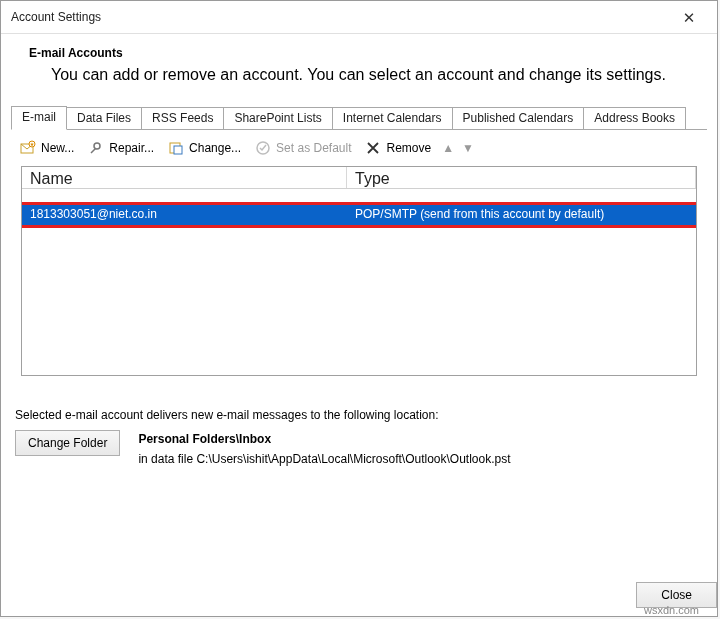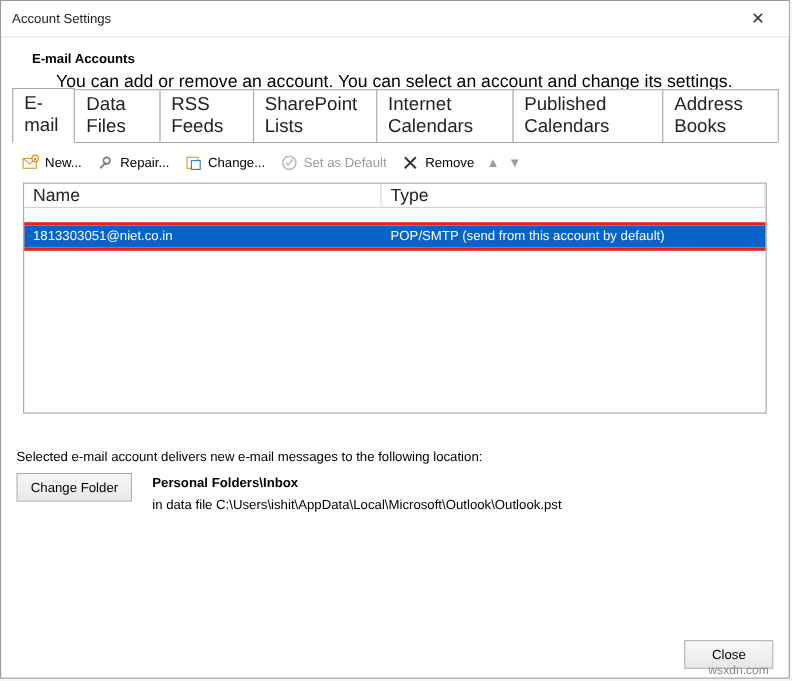--- a/index.html
+++ b/index.html
@@ -38,21 +38,21 @@
   .header-sub { margin:6px 0 0 22px; font-size:16px; color:#000; }
 
   .tabs-wrap { padding:0 10px; margin-top:6px; }
   .tabs {
     display:flex; align-items:flex-end; border-bottom:1px solid #a8a8a8;
     height:24px;
   }
   .tab {
     border:1px solid #a8a8a8; border-bottom:none;
     background:#fff;
-    padding:3px 10px 4px; font-size:17px; color:#222;
+    padding:3px 10px 4px; font-size:12px; color:#222;
     margin-right:-1px; cursor:pointer;
     position:relative;
   }
   .tab.active {
     background:#fff;
     z-index:2;
     border-bottom:1px solid #fff;
     margin-bottom:-1px;
     padding-bottom:5px;
   }
@@ -113,21 +113,21 @@
   .btn {
     border:1px solid #aeaeae;
     background:linear-gradient(#f7f7f7,#e8e8e8);
     padding:5px 12px; font-size:12px; color:#000; cursor:pointer;
   }
   .deliver-text { padding-top:2px; font-size:12px; }
   .deliver-text .strong { font-weight:600; }
   .deliver-text .path { margin-top:6px; }
 
   .footer {
-    position:absolute; right:14px; bottom:8px;
+    position:absolute; right:0; bottom:8px;
     display:flex; gap:6px;
   }
   .footer .btn { padding:5px 24px; }
 
   .watermark {
     position:absolute; right:18px; bottom:-0px;
     font-size:11px; color:#888;
   }
 </style>
 </head>

